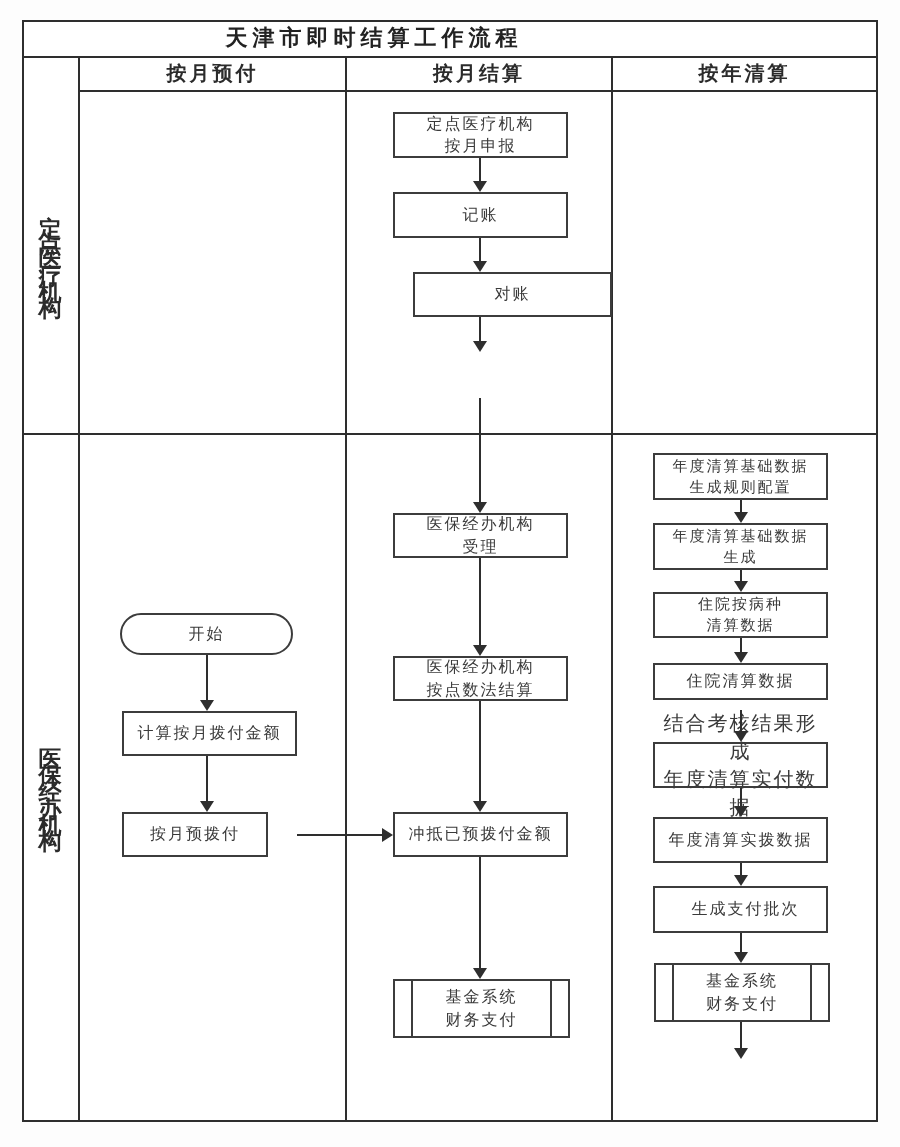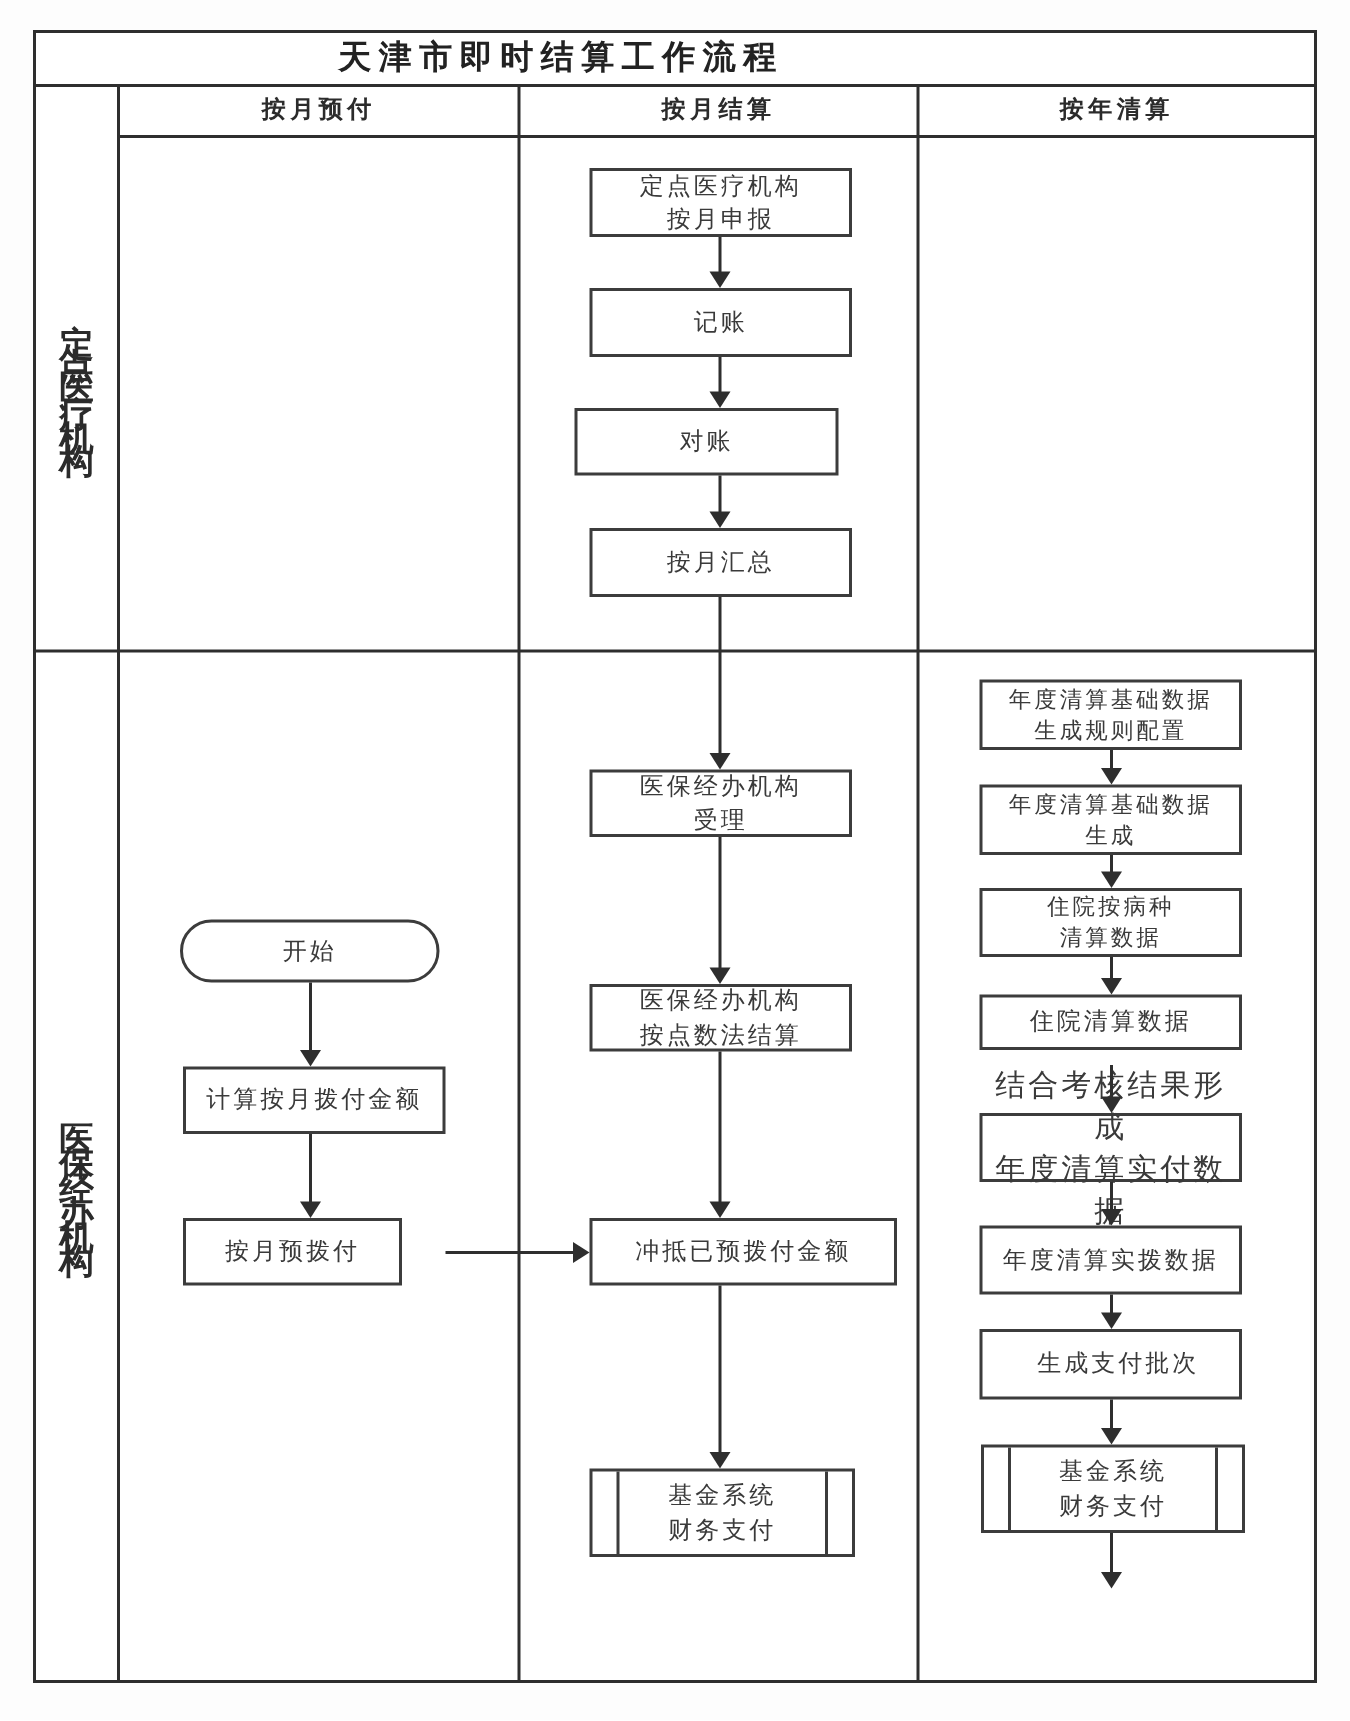--- a/index.html
+++ b/index.html
@@ -18,21 +18,21 @@
 
   
   .title-cell {
     position:absolute; left:24px; top:20px; width:700px; height:36px;
     display:flex; align-items:center; justify-content:center;
     font-size:22px; font-weight:bold; letter-spacing:5px; color:#222;
   }
   .col-header {
     position:absolute; top:56px; height:34px;
     display:flex; align-items:center; justify-content:center;
-    font-size:16px; font-weight:bold; letter-spacing:3px; color:#2b2b2b;
+    font-size:20px; font-weight:bold; letter-spacing:3px; color:#2b2b2b;
   }
   .lane-label {
     position:absolute; left:24px; width:54px;
     display:flex; align-items:center; justify-content:center;
     writing-mode:vertical-rl; text-orientation:upright;
     font-size:23px; font-weight:bold; letter-spacing:16px; color:#2b2b2b;
   }
 
   
   .node {
@@ -81,35 +81,32 @@
   <div class="lane-label" style="top:58px;  height:373px;">定点医疗机构</div>
   <div class="lane-label" style="top:435px; height:685px;">医保经办机构</div>
 
   <div class="node" style="left:393px;top:112px;width:175px;height:46px;">
     <span>定点医疗机构</span>
     <span>按月申报</span>
   </div>
   <div class="node" style="left:393px;top:192px;width:175px;height:46px;">
     <span>记账</span>
   </div>
-  <div class="node" style="left:383px;top:272px;width:176px;height:45px;">
+  <div class="node" style="left:413px;top:272px;width:199px;height:45px;">
     <span>对账</span>
-  </div>
-  <div class="node" style="left:393px;top:352px;width:175px;height:46px;">
-    <span>按月汇总</span>
   </div>
   <div class="node" style="left:393px;top:513px;width:175px;height:45px;">
     <span>医保经办机构</span>
     <span>受理</span>
   </div>
   <div class="node" style="left:393px;top:656px;width:175px;height:45px;">
     <span>医保经办机构</span>
     <span>按点数法结算</span>
   </div>
-  <div class="node" style="left:393px;top:812px;width:205px;height:45px;">
+  <div class="node" style="left:393px;top:812px;width:175px;height:45px;">
     <span>冲抵已预拨付金额</span>
   </div>
   <div class="node subroutine" style="left:393px;top:979px;width:177px;height:59px;">
     <span>基金系统</span>
     <span>财务支付</span>
   </div>
 
   <div class="node terminator" style="left:120px;top:613px;width:173px;height:42px;">
     <span>开始</span>
   </div>

